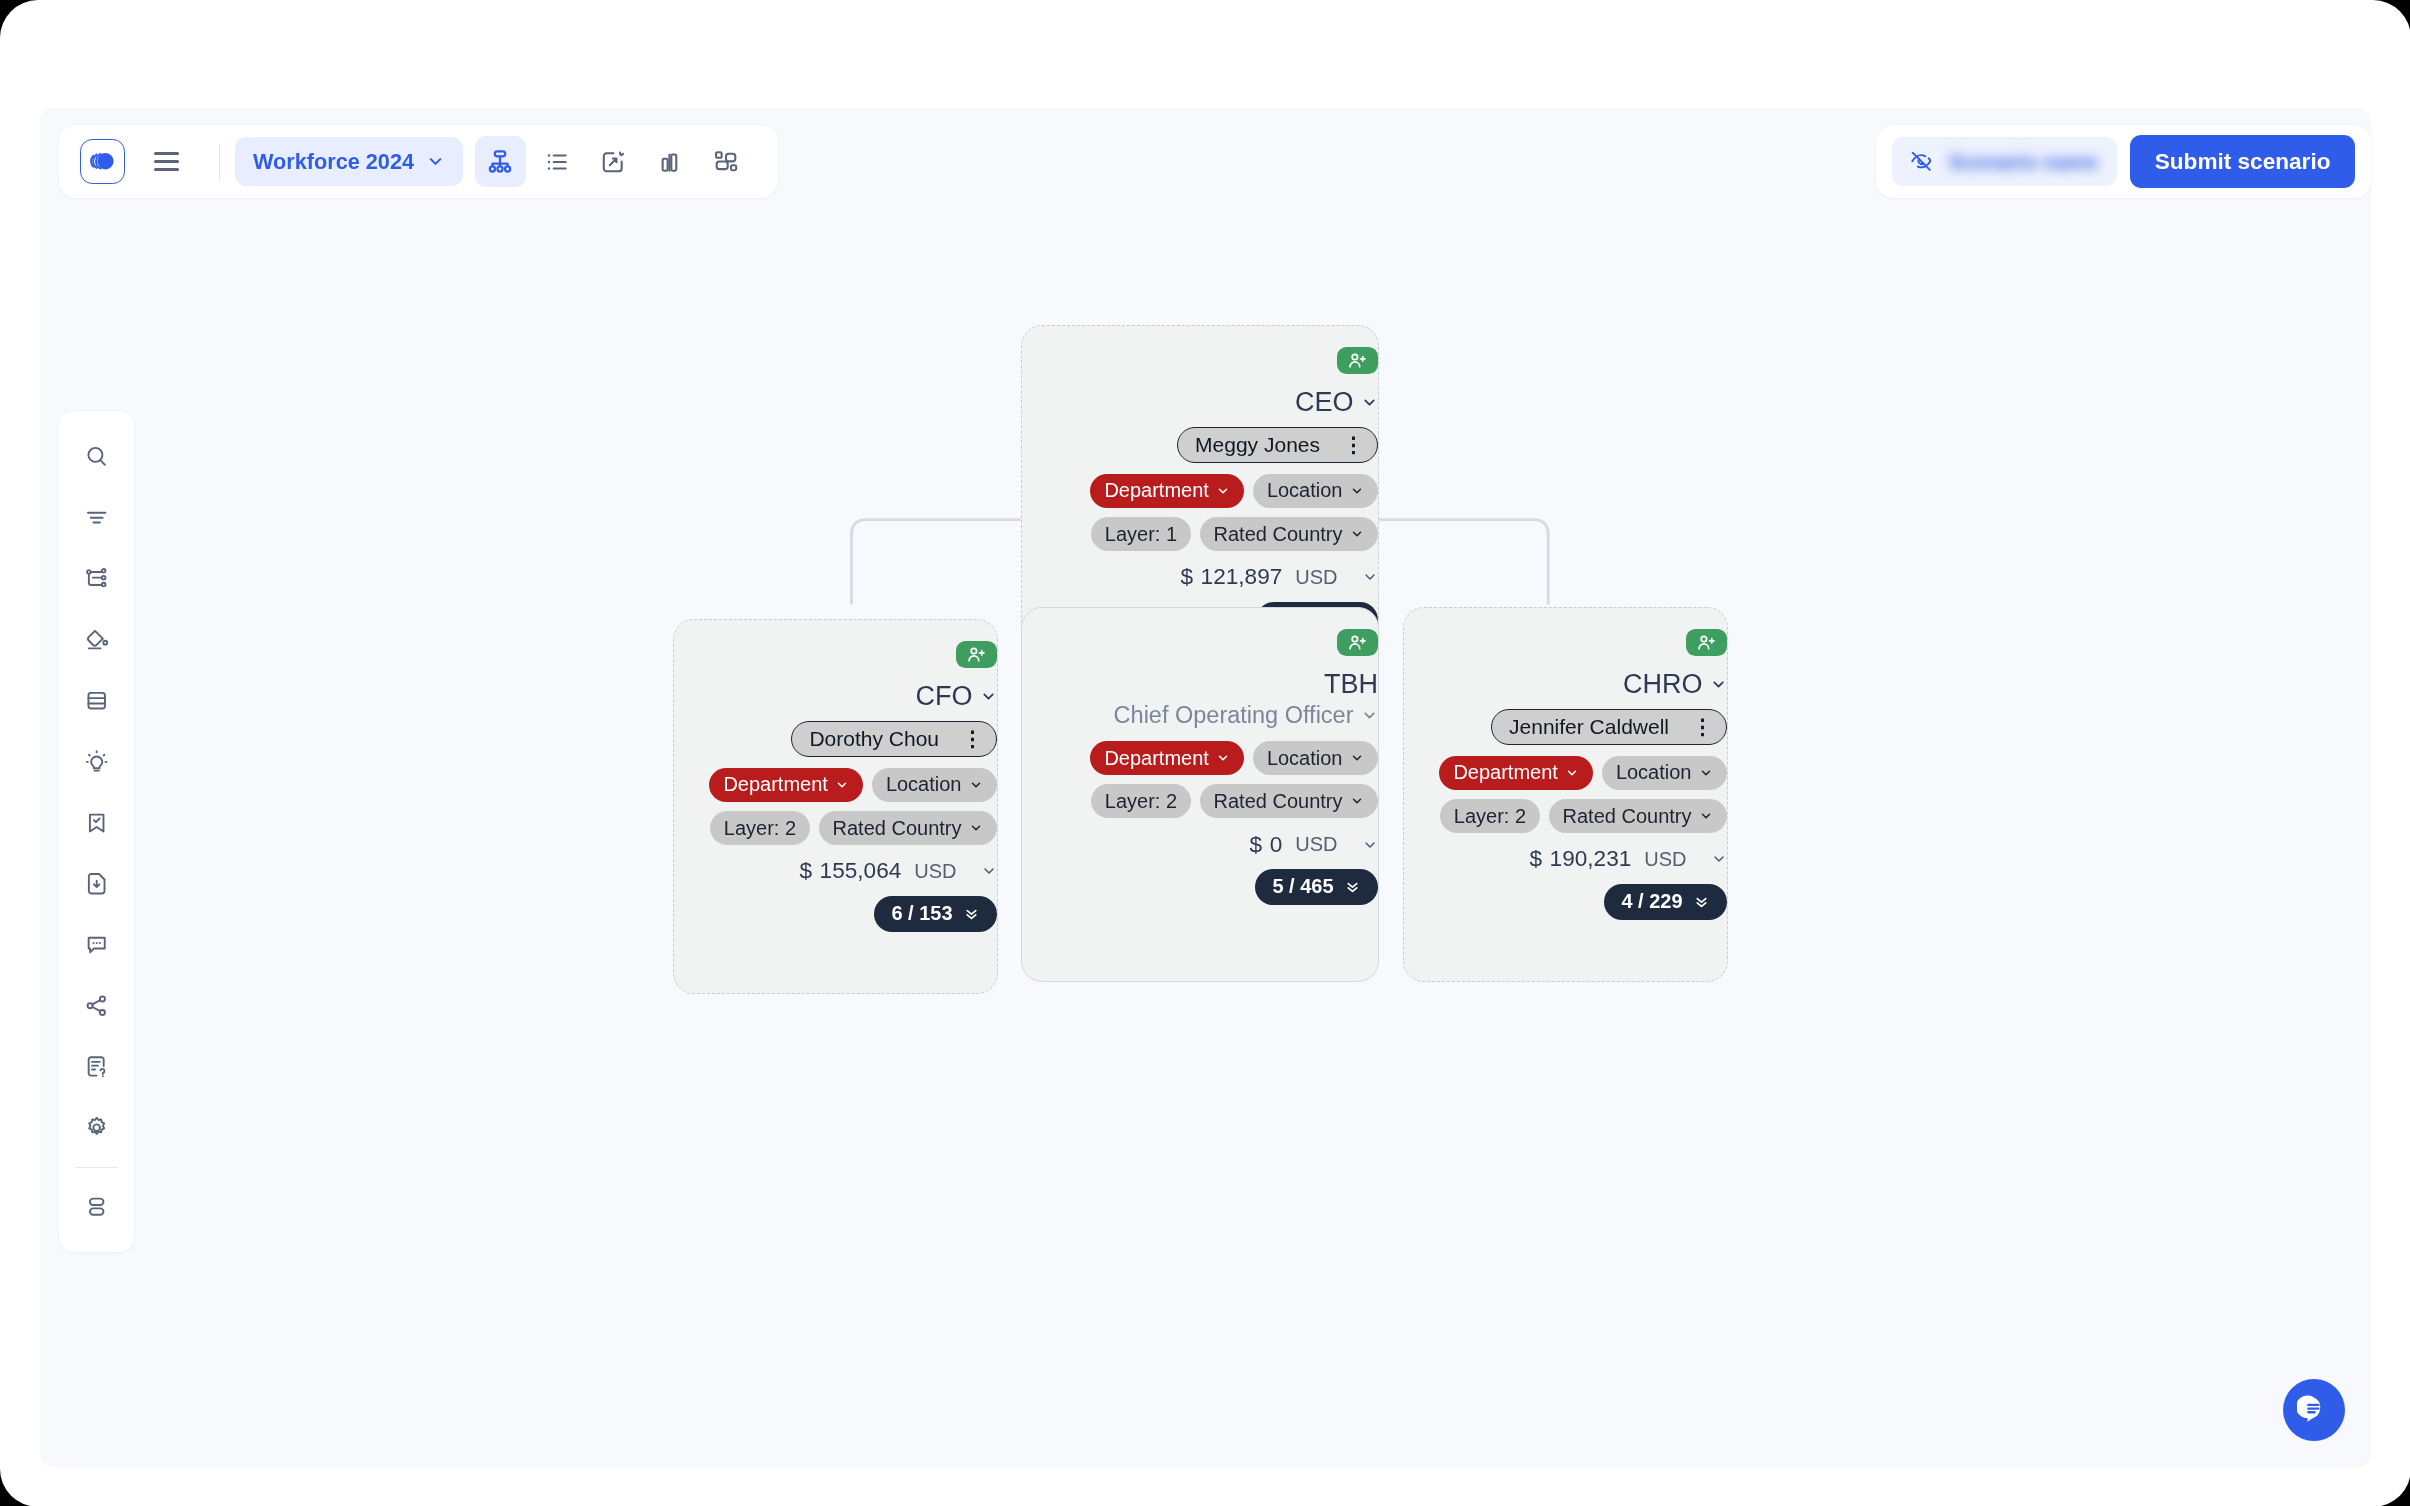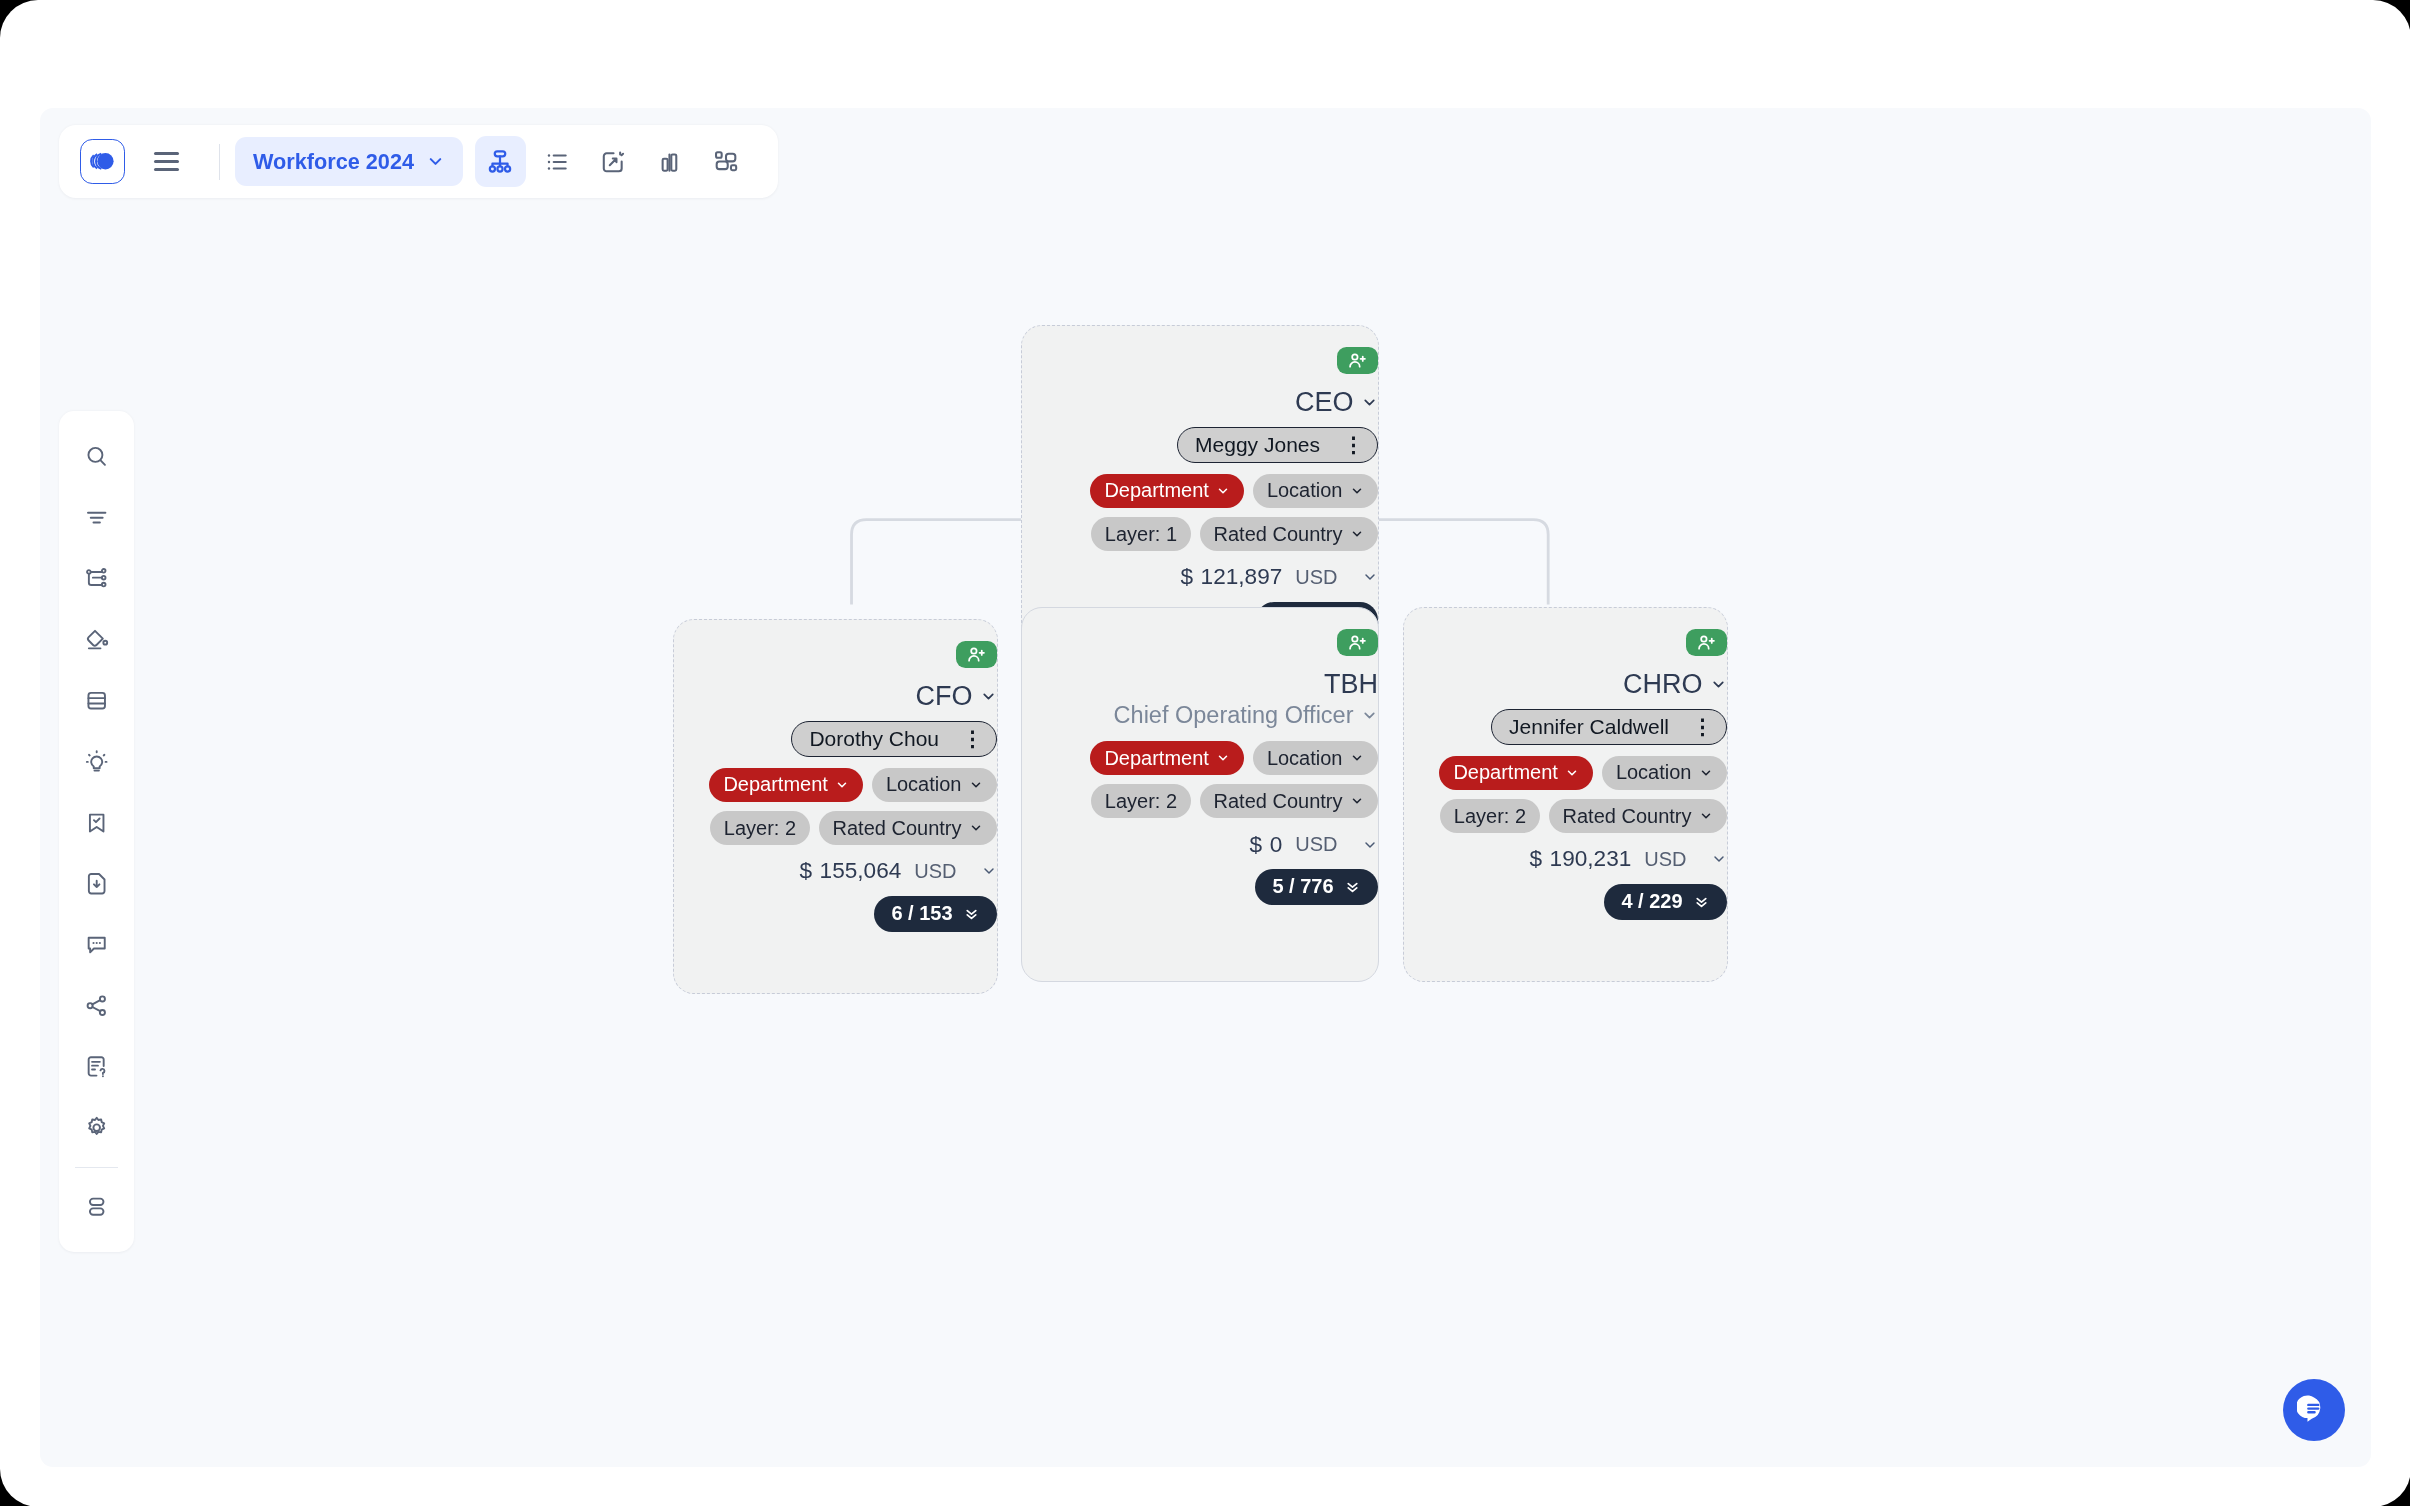--- a/index.html
+++ b/index.html
@@ -473,21 +473,21 @@
           <span class="amount" style="margin-left:7.5px;">0</span>
           <span class="cur">USD</span>
           <span class="cvr">
             <svg width="16" height="16" viewBox="0 0 24 24" fill="none" stroke="#4b5a74" stroke-width="2.2" stroke-linecap="round" stroke-linejoin="round">
                 <path d="M6 9l6 6 6-6"></path>
               </svg>
           </span>
         </div>
 
         <div class="count-badge">
-          <span>5 / 776</span>
+          <span>5 / 465</span>
           <svg width="17" height="17" viewBox="0 0 24 24" fill="none" stroke="#ffffff" stroke-width="2.4" stroke-linecap="round" stroke-linejoin="round">
             <path d="M6 8l6 5 6-5"></path>
               <path d="M6 14l6 5 6-5"></path>
           </svg>
         </div>
       </div>
 
       <div class="node dashed" id="node-chro" style="left:1363px; top:499px; width:325px; height:375px;">
 
         <div class="badge-add">
@@ -624,20 +624,32 @@
     <div class="tb-icon">
       <svg width="26" height="26" viewBox="0 0 24 24" fill="none" stroke="#5a6478" stroke-width="1.9" stroke-linecap="round" stroke-linejoin="round">
         <rect x="2.8" y="3" width="5.2" height="5" rx="1.4"></rect>
         <rect x="12" y="4.4" width="8.6" height="7" rx="2.4"></rect>
         <rect x="3.4" y="11.6" width="10.2" height="7" rx="2.4"></rect>
         <rect x="16.6" y="15" width="4.8" height="4.6" rx="1.3"></rect>
       </svg>
     </div>
   </div>
 
+  <div id="topright">
+    <div id="hidden-chip">
+      <svg width="24.5" height="24.5" viewBox="0 0 24 24" fill="none" stroke="#2f5ce8" stroke-width="1.9" stroke-linecap="round" stroke-linejoin="round">
+        <path d="M3.2 12s3.4-6 8.8-6c1.5 0 2.8.45 4 1.15"></path>
+        <path d="M19.3 9.1c.9.95 1.5 1.9 1.5 2.9 0 0-3.4 6-8.8 6-1.2 0-2.3-.3-3.3-.75"></path>
+        <path d="M9.9 9.9a3 3 0 0 0 4.2 4.2"></path>
+        <path d="M3.6 3.6l16.8 16.8"></path>
+      </svg>
+      <span class="blurtext">Scenario name</span>
+    </div>
+    <button id="submit-btn">Submit scenario</button>
+  </div>
 
   <div id="sidebar">
 
     <div class="rail-icon">
       <svg width="25.4" height="25.4" viewBox="0 0 24 24" fill="none" stroke="#5a6478" stroke-width="1.8" stroke-linecap="round" stroke-linejoin="round">
         <circle cx="10.8" cy="10.3" r="6.6"></circle>
           <path d="M15.7 15.4l4.1 4.3"></path>
       </svg>
     </div>
 

